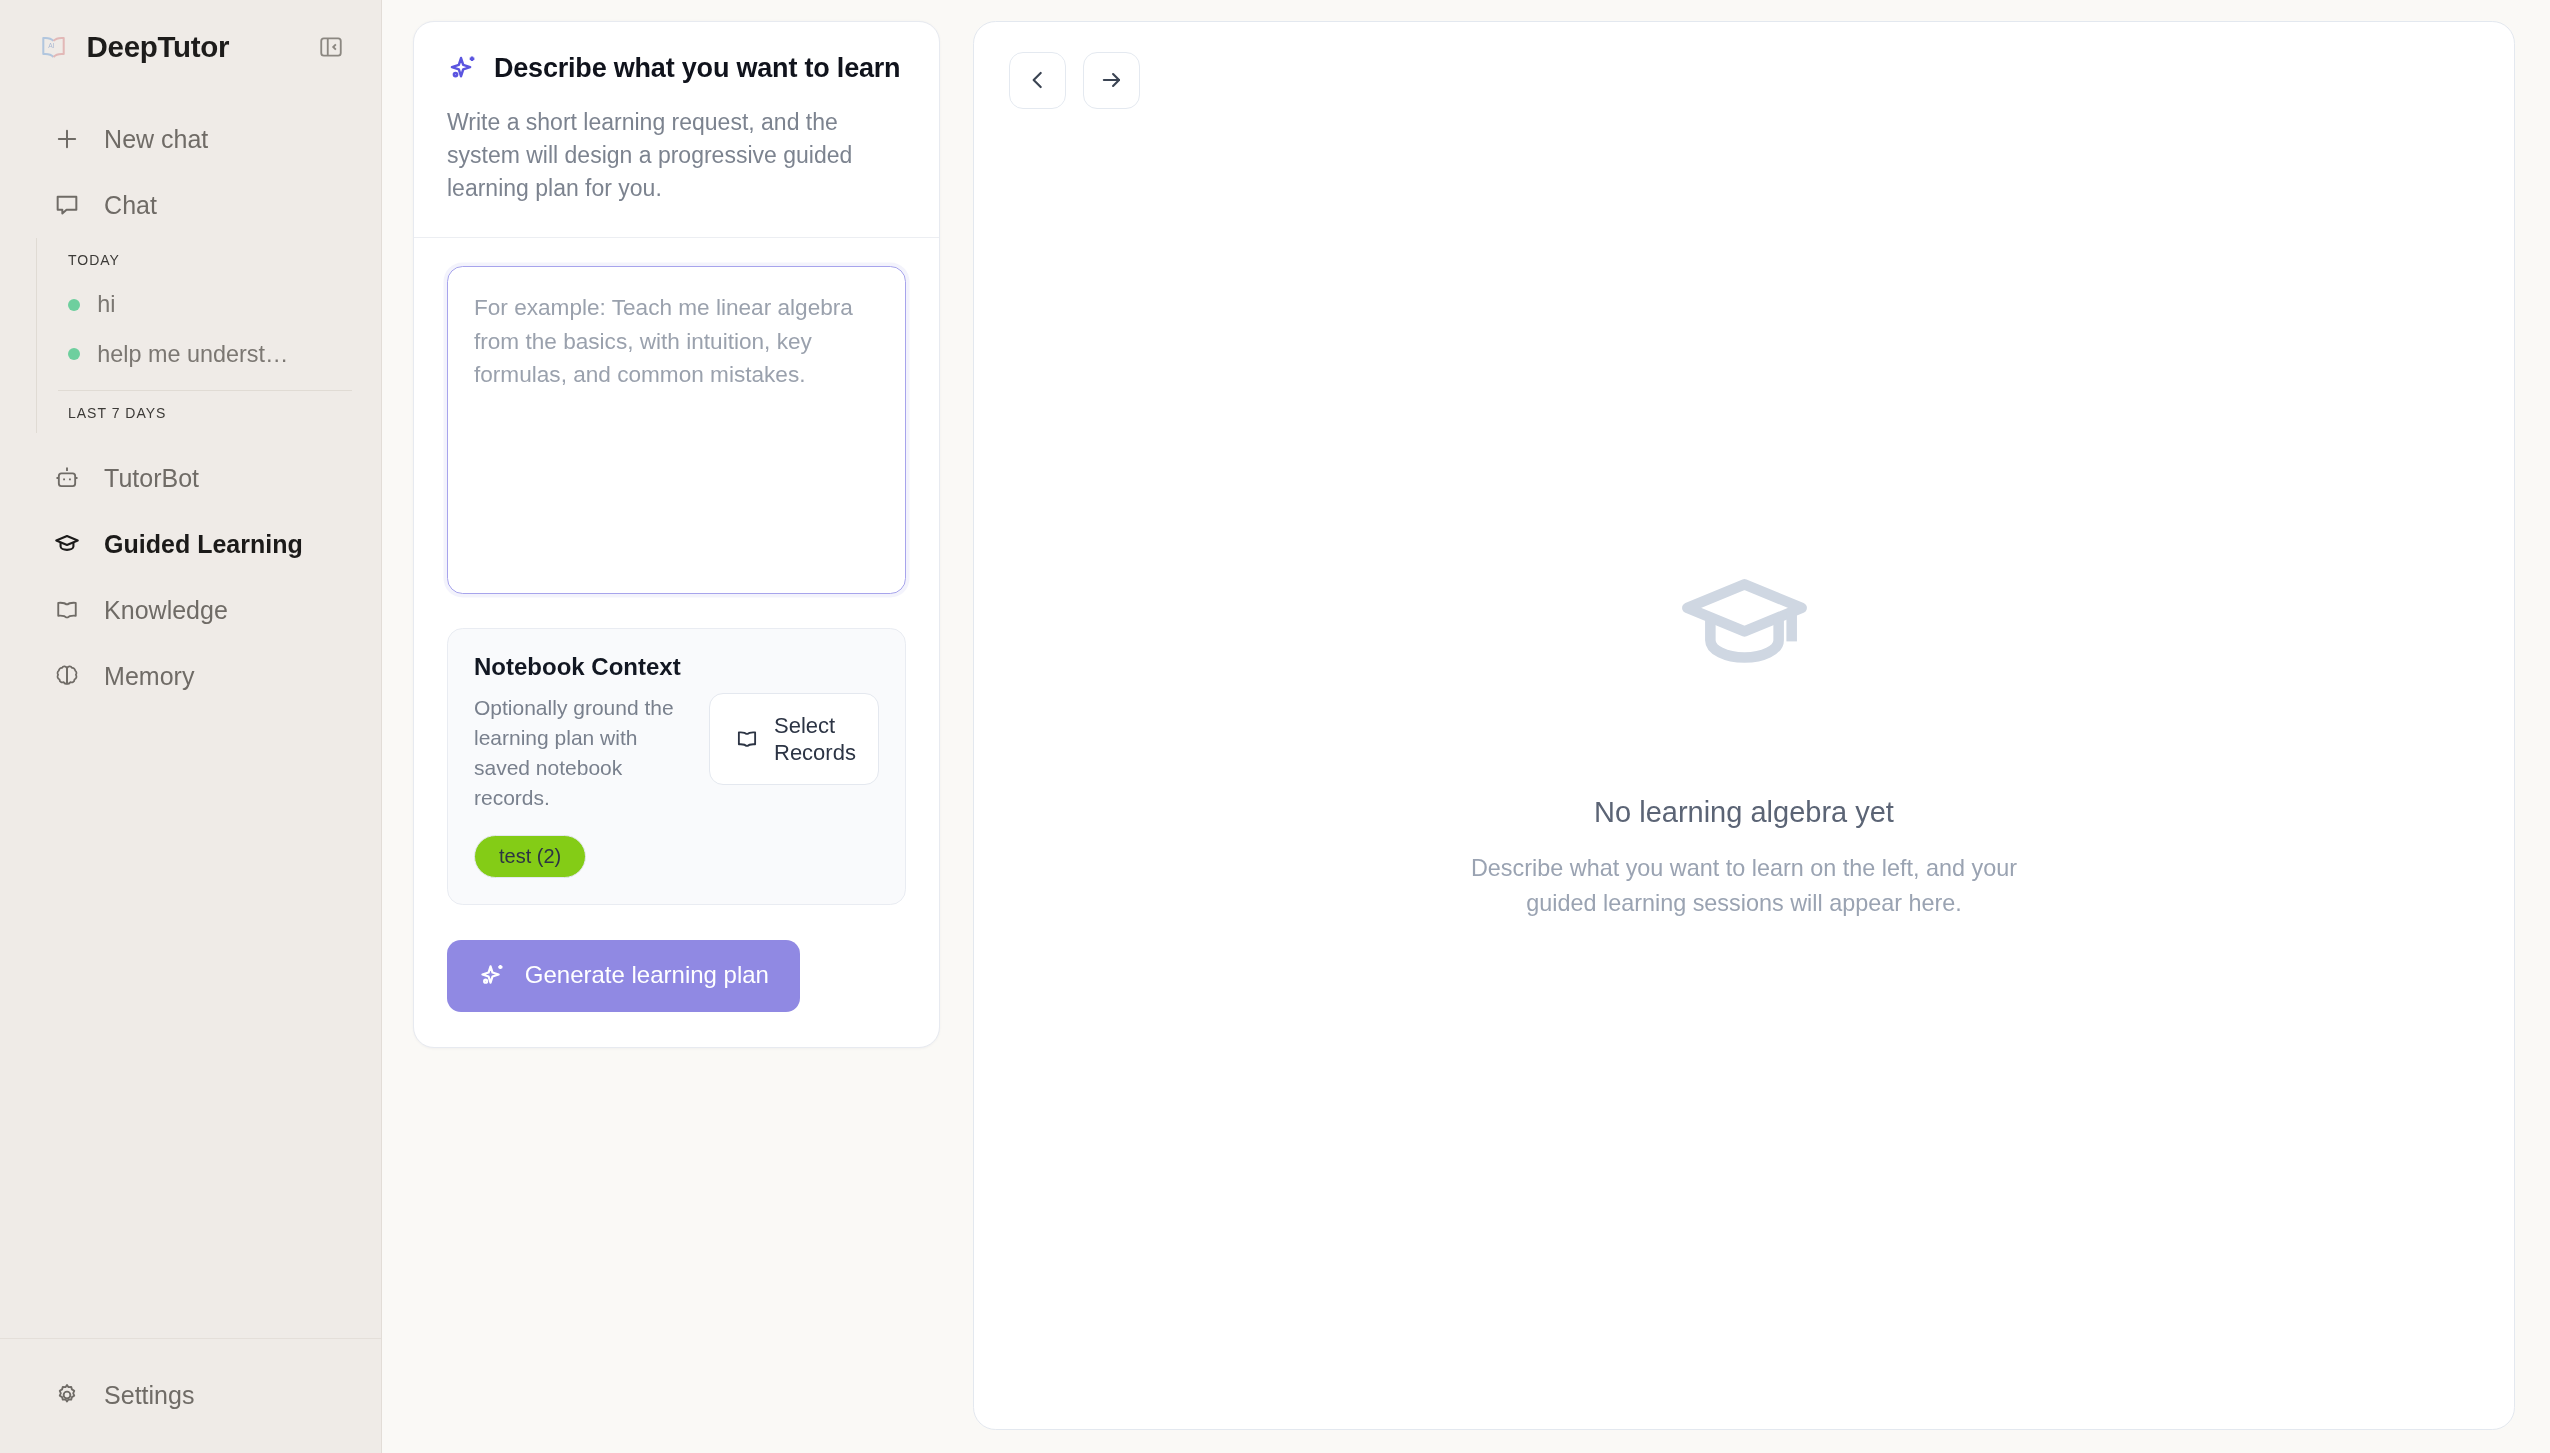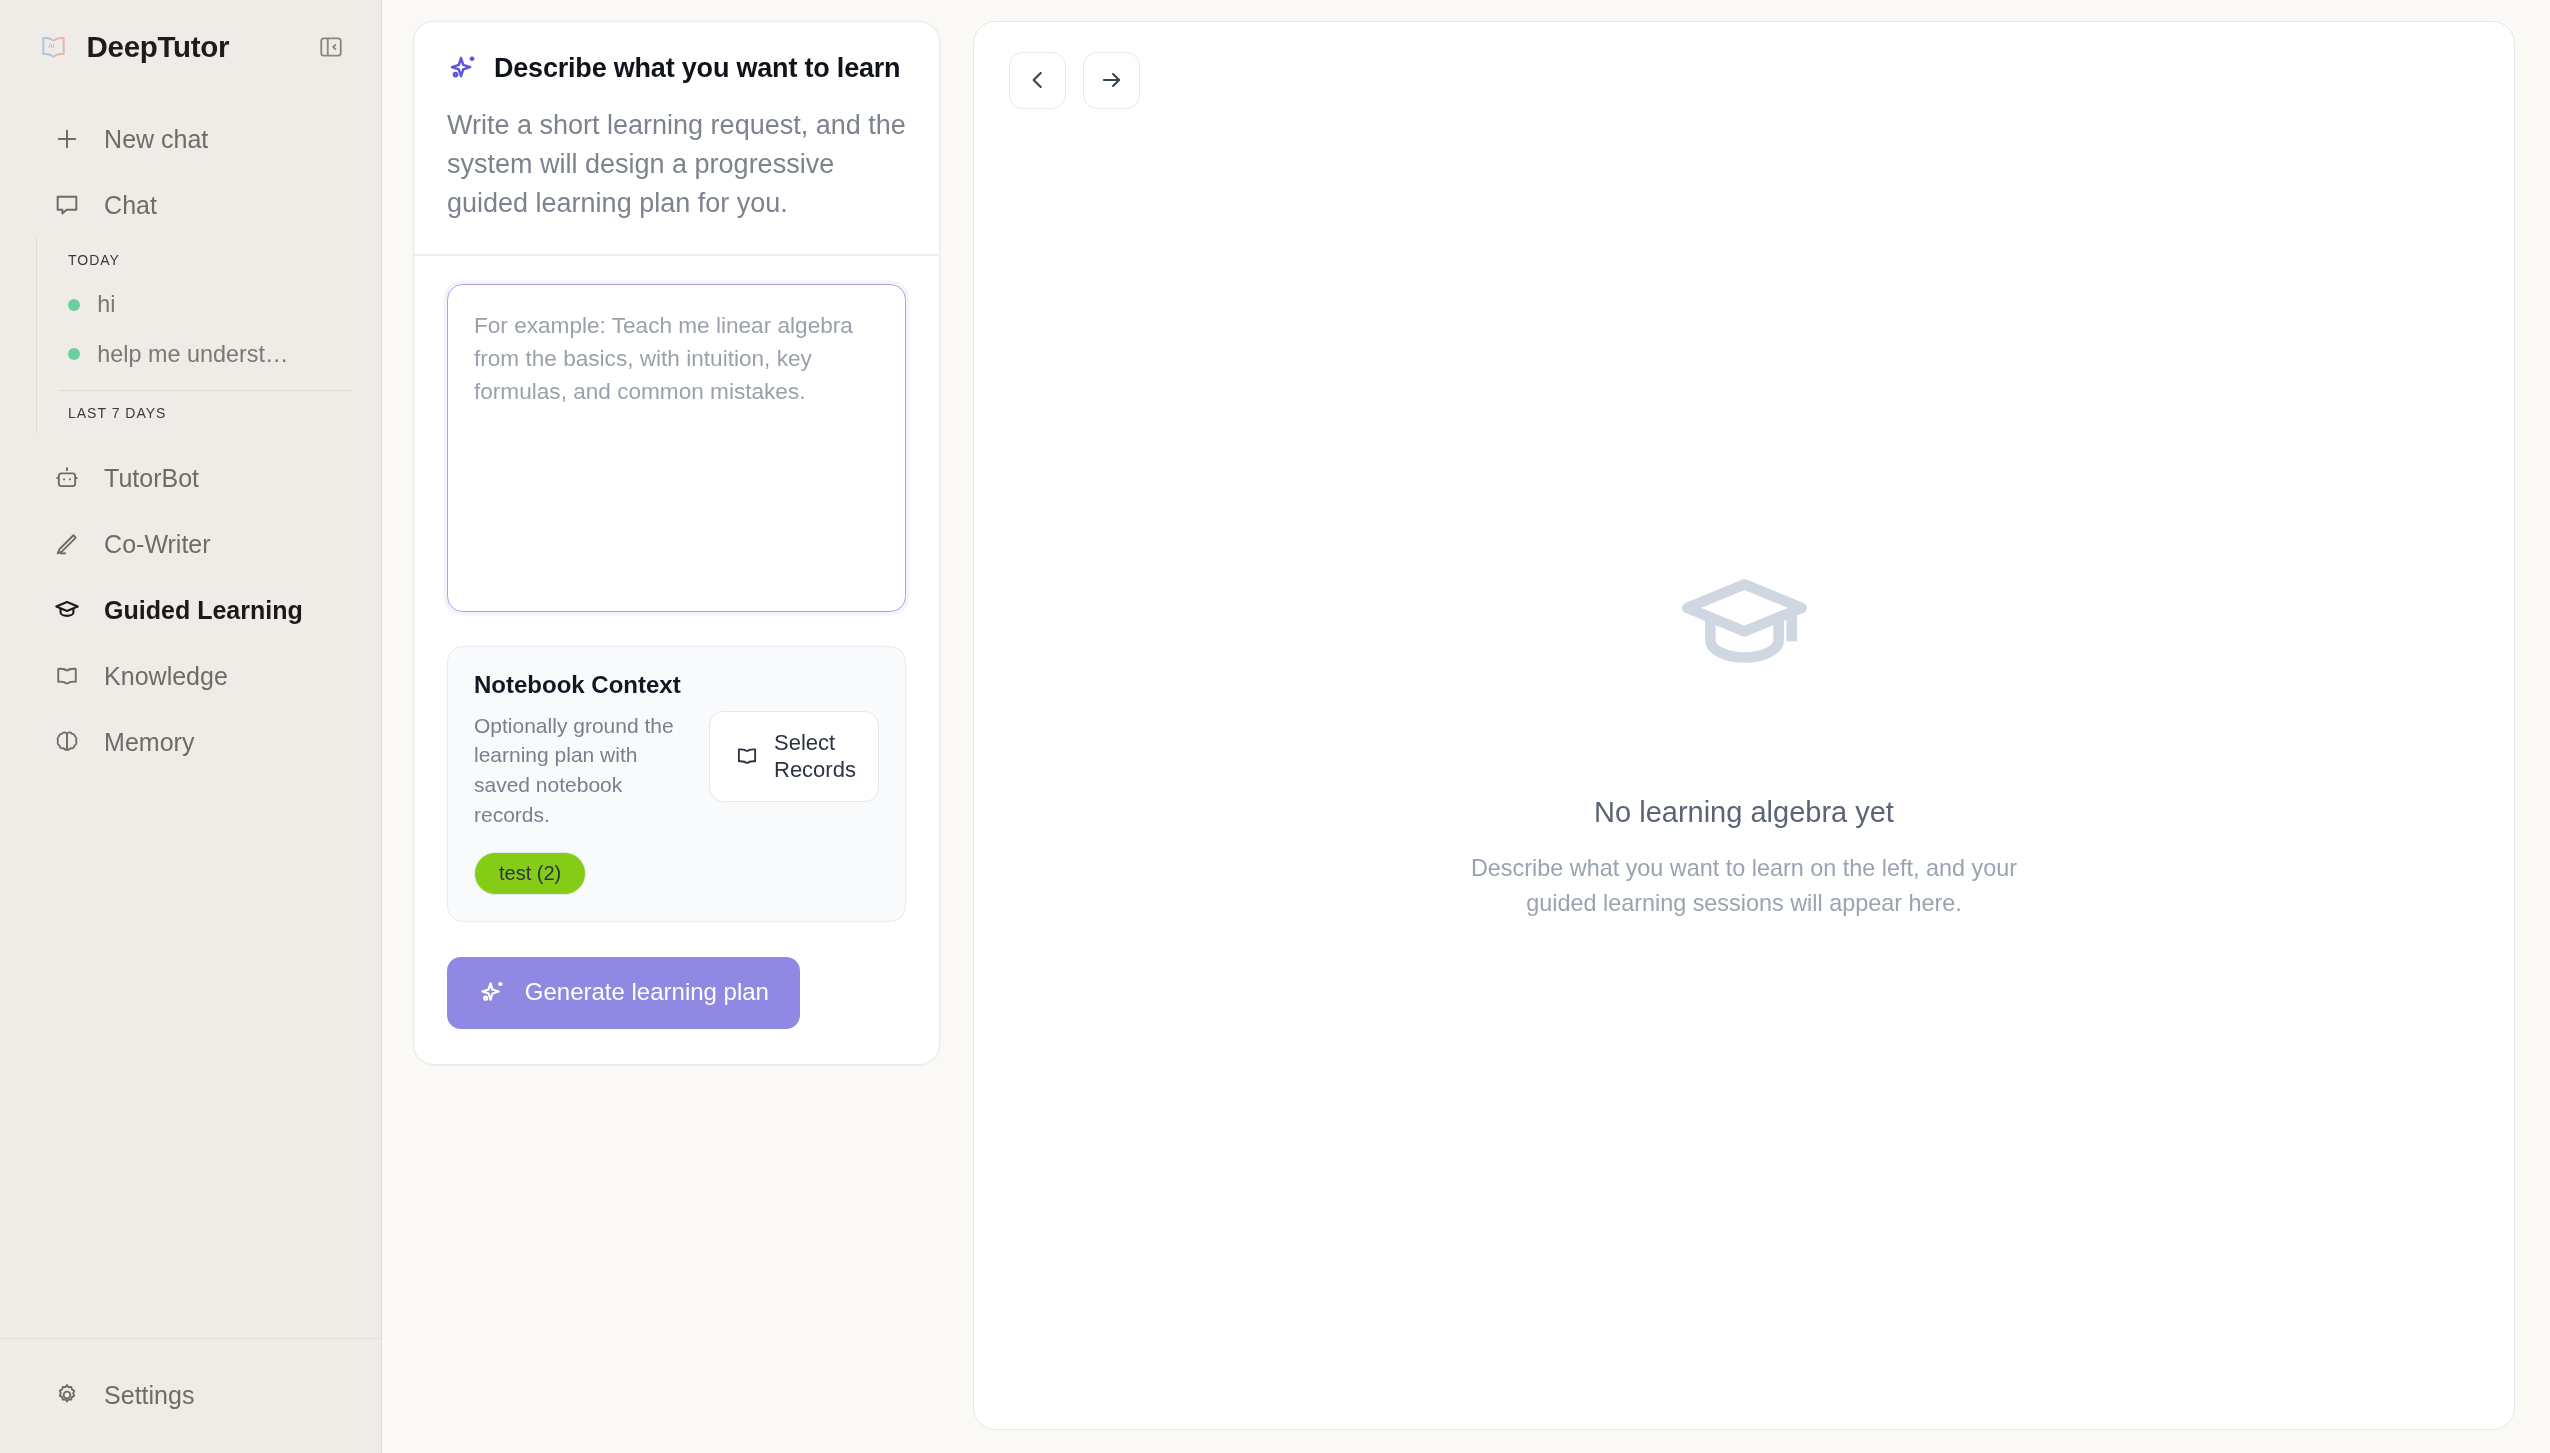--- a/index.html
+++ b/index.html
@@ -138,21 +138,21 @@
   }
   .cc-head {
     display: flex;
     align-items: center;
     gap: 14px;
     margin-bottom: 21px;
   }
   .cc-head .spark { width: 33px; height: 33px; flex: 0 0 33px; color: #5b55e0; }
   .cc-title { font-size: 27px; font-weight: 700; color: #10131c; letter-spacing: -0.2px; }
   .cc-sub {
-    font-size: 27px; line-height: 1.45; color: #7c838f;
+    font-size: 23px; line-height: 1.45; color: #7c838f;
     margin-bottom: 31px;
   }
   .cc-divider { height: 1.7px; background: #eceef2; margin: 0 -33px 28px; }
 
   .plan-textarea {
     width: 100%;
     height: 328px;
     border: 1.7px solid #a7a4ec;
     border-radius: 15.6px;
     background: #fff;
@@ -321,29 +321,20 @@
           <svg width="28" height="28" viewBox="0 0 24 24" fill="none" stroke="currentColor" stroke-width="1.6" stroke-linejoin="round">
             <path d="M12 3v3"></path>
               <rect x="5" y="8" width="14" height="11" rx="2.2"></rect>
             <path d="M5 12H3M21 12h-2"></path>
               <path d="M9.5 12.5v1.5M14.5 12.5v1.5"></path>
           </svg>
         </span>
         <span>TutorBot</span>
       </div>
 
-      <div class="nav-item">
-        <span class="nav-ico">
-          <svg width="28" height="28" viewBox="0 0 24 24" fill="none" stroke="currentColor" stroke-width="1.6" stroke-linejoin="round">
-            <path d="M17.5 4.5 5.5 16.5 4 20l3.5-1.5L19.5 6.5z"></path>
-              <path d="M6 20h5"></path>
-          </svg>
-        </span>
-        <span>Co-Writer</span>
-      </div>
 
       <div class="nav-item active">
         <span class="nav-ico">
           <svg width="28" height="28" viewBox="0 0 24 24" fill="none" stroke="currentColor" stroke-width="1.8" stroke-linejoin="round">
             <path d="M2.8 9 12 5.2 21.2 9 12 12.8z"></path>
               <path d="M6.5 10.6v3.6c0 1.6 2.5 2.8 5.5 2.8s5.5-1.2 5.5-2.8v-3.6"></path>
           </svg>
         </span>
         <span>Guided Learning</span>
       </div>

